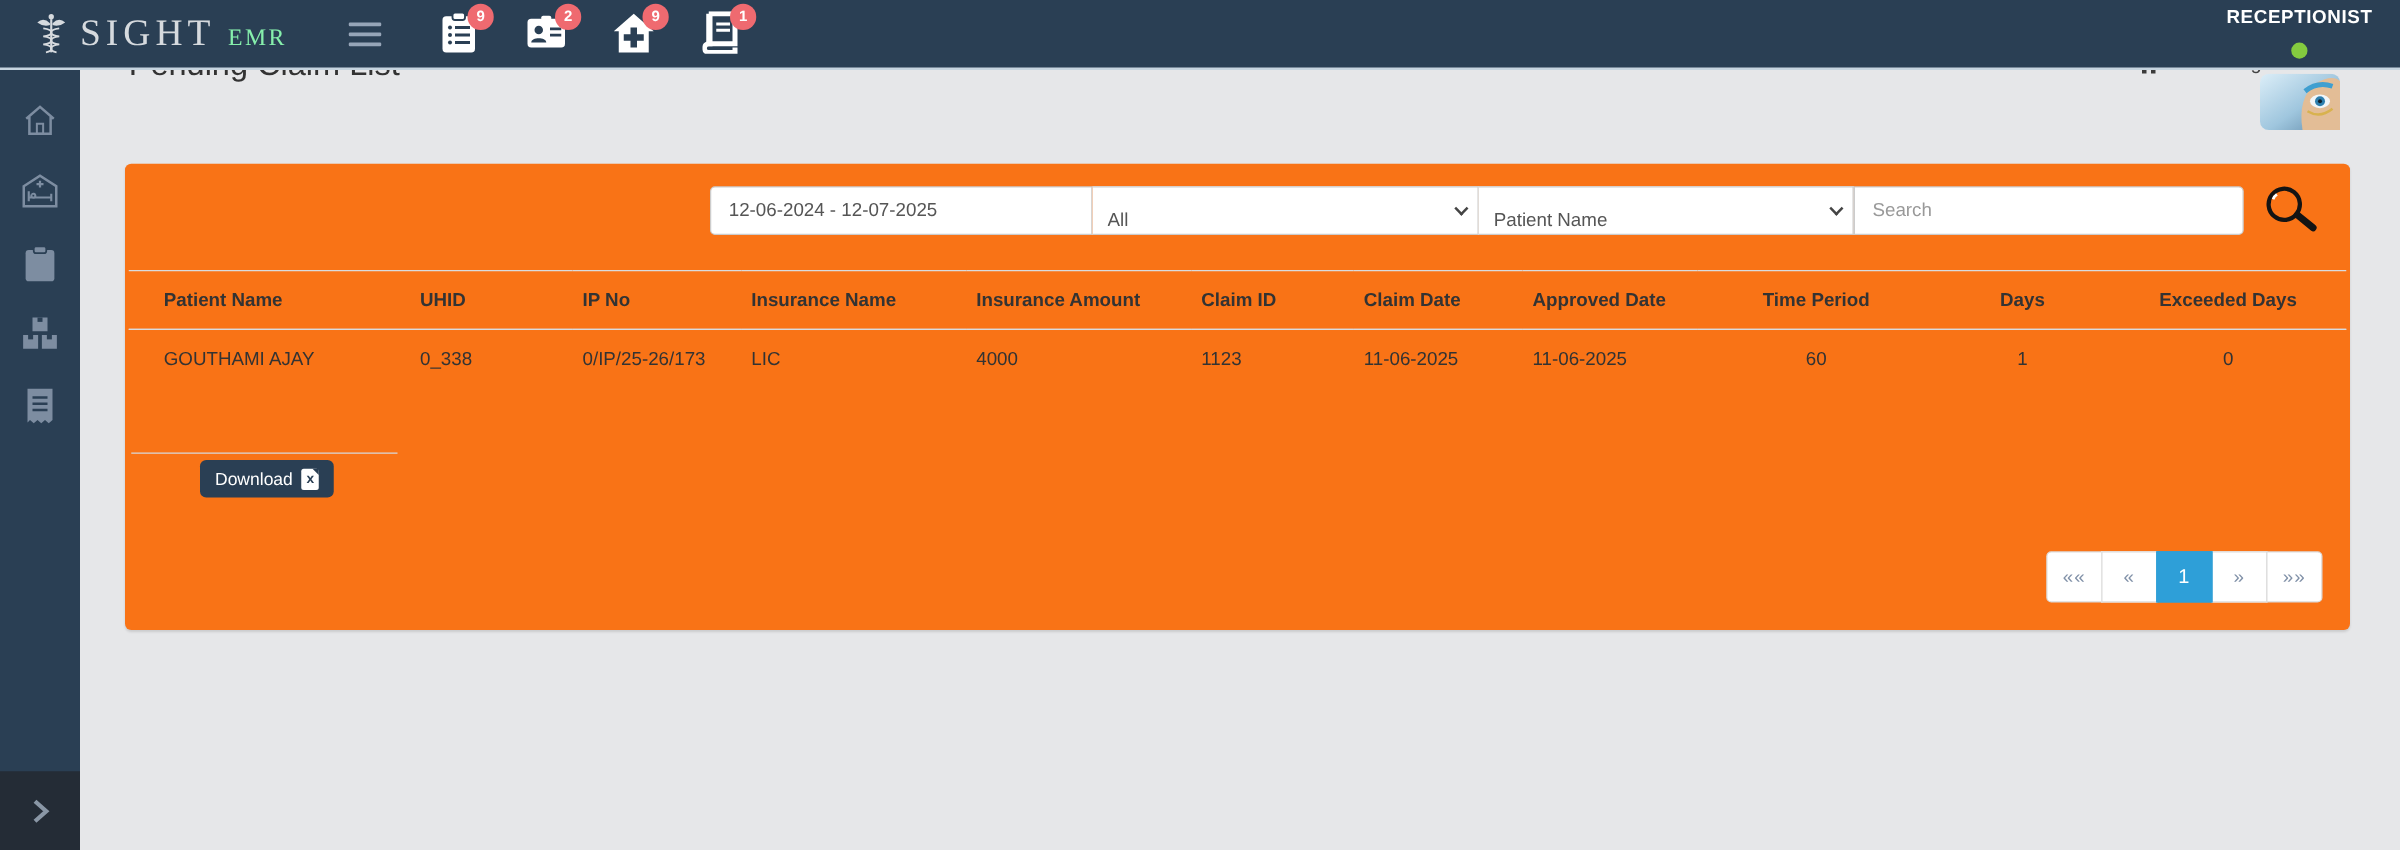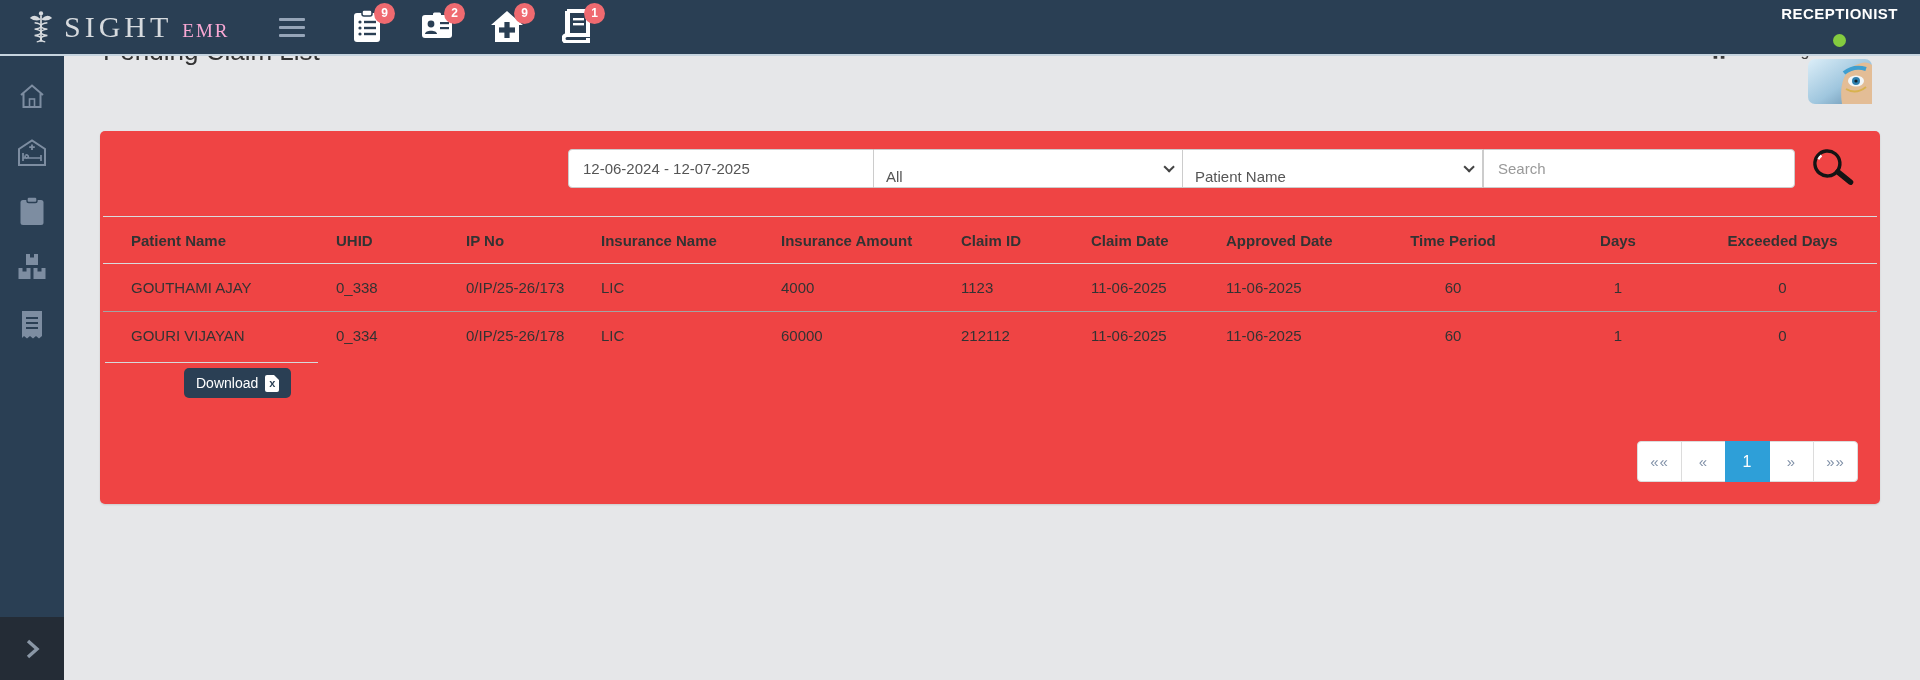--- a/index.html
+++ b/index.html
@@ -7,21 +7,21 @@
     font-family:"Liberation Sans", sans-serif; background:#e6e7e9; }
 
   
   .navbar { position:fixed; top:0; left:0; width:1920px; height:56px;
     background:#2a3f54; display:flex; align-items:center;
     border-bottom:2px solid #c6d4df; z-index:10; }
   .brand { display:flex; align-items:baseline; gap:10px; padding-left:28px; width:255px; cursor:pointer; }
   .brand svg { align-self:center; }
   .brand-sight { font-family:"Liberation Serif", serif; font-size:30px; color:#d6dade;
     letter-spacing:4px; font-weight:400; }
-  .brand-emr  { font-family:"Liberation Serif", serif; font-size:19px; color:#f9a8d4; letter-spacing:2px; }
+  .brand-emr  { font-family:"Liberation Serif", serif; font-size:19px; color:#86efac; letter-spacing:2px; }
   .hamburger { margin-left:18px; background:none; border:none; cursor:pointer;
     display:flex; flex-direction:column; gap:5px; padding:6px; }
   .hamburger span { display:block; width:26px; height:3px; background:#96a5b8; border-radius:1px; }
   .quick-icons { display:flex; align-items:center; gap:30px; margin-left:36px; }
   .qicon { position:relative; background:none; border:none; cursor:pointer; width:40px; height:44px; }
   .badge { position:absolute; top:-2px; right:-8px; min-width:21px; height:21px; border-radius:11px;
     background:#ef6a70; color:#fff; font-size:12px; font-weight:bold; line-height:21px; text-align:center; }
   .user-area { margin-left:auto; display:flex; align-items:center; padding-right:22px; gap:12px;flex-direction:column; }
   .avatar-btn, .photo-btn { background:none; border:none; cursor:pointer; line-height:0; }
   .role-label { color:#fff; font-weight:bold; font-size:15px; letter-spacing:.5px; }
@@ -39,21 +39,21 @@
   main { margin-left:64px; width:1856px; }
   .page-head { display:flex; align-items:center; justify-content:space-between;
     padding:72px 36px 0 39px; height:0; }
   .page-head-inner { position:relative; width:100%; }
   h1.page-title { position:absolute; top:-36px; left:0; font-size:26px; font-weight:400; color:#333; }
   .breadcrumb { position:absolute; top:-30px; right:0; display:flex; align-items:center; gap:9px;
     font-size:16px; color:#444; }
   .crumb-sep { color:#888; }
 
   
-  .card { margin:59px 40px 0 36px; width:1780px; height:373px; background:#ef4444;
+  .card { margin:59px 40px 0 36px; width:1780px; height:373px; background:#f97316;
     border-radius:5px; box-shadow:0 1px 2px rgba(0,0,0,.12); position:relative; }
 
   
   .filters { position:absolute; top:18px; left:468px; display:flex; align-items:stretch; height:39px; }
   .filters input, .filters select { border:1px solid #ccc; font-size:15px; color:#555;
     font-family:"Liberation Sans",sans-serif; background:#fff; outline:none; height:39px; }
   .date-input { width:306px; border-radius:4px 0 0 4px; padding:0 14px; }
   .select-wrap { position:relative; }
   .select-wrap select { appearance:none; -webkit-appearance:none; padding:16px 30px 0 12px;
     border-left:none; cursor:pointer; }
@@ -75,21 +75,21 @@
   .claims th:first-child, .claims td:first-child { padding-left:28px; }
   .claims col.c1{width:225px} .claims col.c2{width:130px} .claims col.c3{width:135px}
   .claims col.c4{width:180px} .claims col.c5{width:180px} .claims col.c6{width:130px}
   .claims col.c7{width:135px} .claims col.c8{width:140px} .claims col.c9{width:190px}
   .claims col.c10{width:140px}
   .claims th.center, .claims td.center { text-align:center; }
 
   .partial-rule { position:absolute; top:231px; left:5px; width:213px; height:1px; background:#d7d9db; }
 
   
-  .download-btn { position:absolute; top:237px; left:84px; height:30px; padding:0 12px;
+  .download-btn { position:absolute; top:237px; left:60px; height:30px; padding:0 12px;
     background:#2a3f54; color:#fff; font-size:14px; border:none; border-radius:5px;
     display:flex; align-items:center; gap:7px; cursor:pointer; font-family:"Liberation Sans",sans-serif; }
   .xls-icon { width:14px; height:17px; background:#fff; border-radius:2px; position:relative;
     font-size:11px; font-weight:bold; color:#2a3f54; line-height:17px; text-align:center; }
   .xls-icon::after { content:""; position:absolute; top:0; right:0; border-style:solid;
     border-width:0 5px 5px 0; border-color:transparent #2a3f54 transparent transparent; }
 
   
   .pagination { position:absolute; top:310px; right:22px; display:flex; }
   .page-btn { min-width:45px; height:41px; background:#fff; border:1px solid #dcdcdc; margin-left:-1px;
@@ -321,33 +321,20 @@
           <td>0/IP/25-26/173</td>
           <td>LIC</td>
           <td>4000</td>
           <td>1123</td>
           <td>11-06-2025</td>
           <td>11-06-2025</td>
           <td class="center">60</td>
           <td class="center">1</td>
           <td class="center">0</td>
         </tr>
-        <tr>
-          <td>GOURI VIJAYAN</td>
-          <td>0_334</td>
-          <td>0/IP/25-26/178</td>
-          <td>LIC</td>
-          <td>60000</td>
-          <td>212112</td>
-          <td>11-06-2025</td>
-          <td>11-06-2025</td>
-          <td class="center">60</td>
-          <td class="center">1</td>
-          <td class="center">0</td>
-        </tr>
       </tbody>
     </table>
 
     <div class="partial-rule"></div>
 
     <button class="download-btn">
       <span>Download</span>
       <span class="xls-icon">x</span>
     </button>
 

